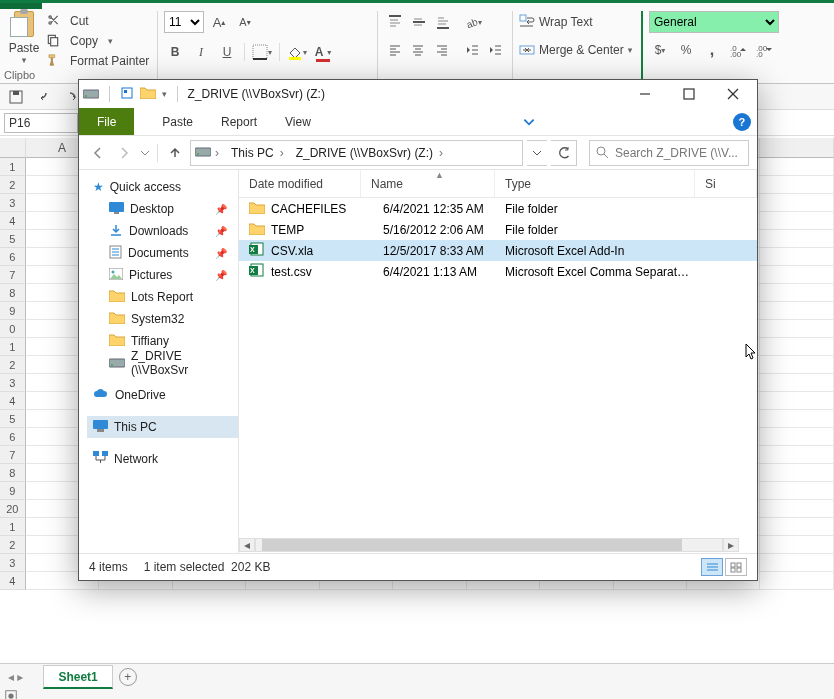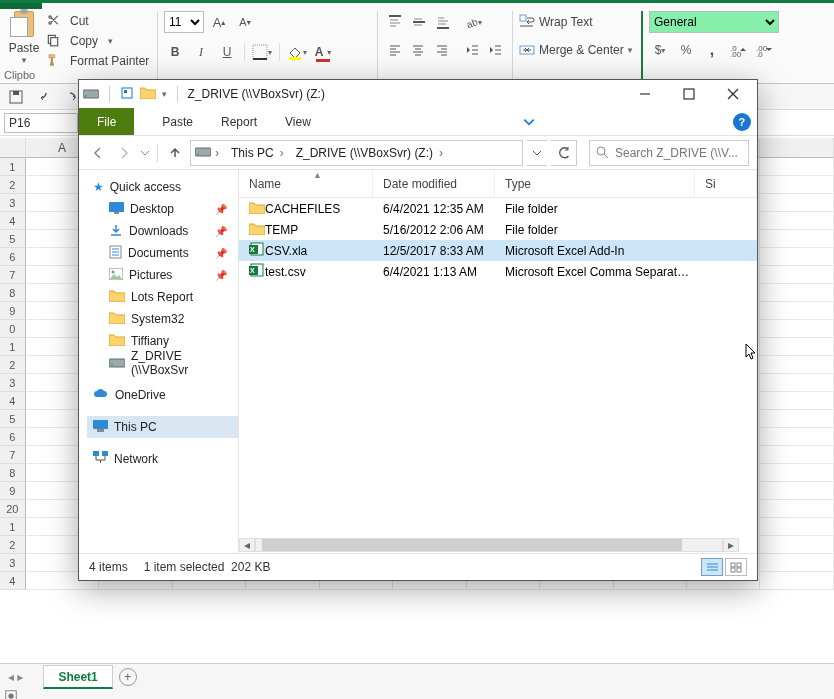--- a/index.html
+++ b/index.html
@@ -87,21 +87,21 @@
 .side-gap { height:10px;}
 .exp-main { flex:1; display:flex; flex-direction:column;}
 .cols { height:28px; display:flex; align-items:center; border-bottom:1px solid #e8e8e8; color:#444; position:relative;}
 .cols .ch { padding-left:10px; border-right:1px solid #eee; height:100%; display:flex; align-items:center; position:relative;}
 .cols .sortup { margin-left:14px; color:#888; font-size:9px; position:absolute; top:0; }
 .c-name{width:134px} .c-date{width:122px} .c-type{width:200px} .c-size{flex:1}
 .file-rows { flex:1; overflow:hidden; position:relative;}
 .frow { height:21px; display:flex; align-items:center; }
 .frow.sel { background:#cde6f7;}
 .frow .fc { padding-left:10px; white-space:nowrap; overflow:hidden; text-overflow:ellipsis;}
-.frow .fc.c-name { display:flex; align-items:center; gap:0;}
+.frow .fc.c-name { display:flex; align-items:center; gap:6px;}
 .hscroll { position:absolute; bottom:0; left:0; right:18px; height:16px; display:flex; align-items:center;}
 .hscroll .track{ flex:1; height:14px; background:#f0f0f0; position:relative; border:1px solid #dedede;}
 .hscroll .thumb{ position:absolute; left:6px; top:0; bottom:0; width:420px; background:#cfcfcf;}
 .hscroll .arrow{ width:16px; height:14px; background:#f0f0f0; display:flex;align-items:center;justify-content:center;color:#666; border:1px solid #dedede;}
 .exp-status { height:26px; display:flex; align-items:center; gap:16px; padding:0 10px; font-size:12px; color:#333;}
 .exp-status .viewbtns { margin-left:auto; display:flex; gap:2px;}
 .viewbtns .vb { width:22px; height:18px; border:1px solid #bbb; display:flex; align-items:center; justify-content:center;}
 .viewbtns .vb.active { background:#cde6f7; border-color:#6aa1d8;}
 .folder-ico{width:16px;height:13px;}
 .drive-ico{width:16px;height:12px;}
@@ -906,25 +906,25 @@
               <line x1="12" y1="5" x2="12" y2="9" stroke="#555"></line>
               <line x1="3" y1="9" x2="12" y2="9" stroke="#555"></line>
               <line x1="7.5" y1="9" x2="7.5" y2="12" stroke="#555"></line>
             </svg></span>
         <span>Network</span>
       </div>
     </div>
 
     <div class="exp-main">
       <div class="cols">
+        <div class="ch c-date">Date modified</div>
         <div class="ch c-name">
             <span>Name</span>
             <span class="sortup" style="left:60px">▲</span>
           </div>
-        <div class="ch c-date">Date modified</div>
         <div class="ch c-type">Type</div>
         <div class="ch c-size">Si</div>
       </div>
       <div class="file-rows" id="filerows">
         <div class="frow">
             <div class="fc c-name">
               <span><svg class="folder-ico" viewBox="0 0 16 13">
                   <path d="M0 2h5l2 2h9v9H0z" fill="#ffd36b" stroke="#d6a63a"></path>
                 </svg></span>
               <span>CACHEFILES</span>

